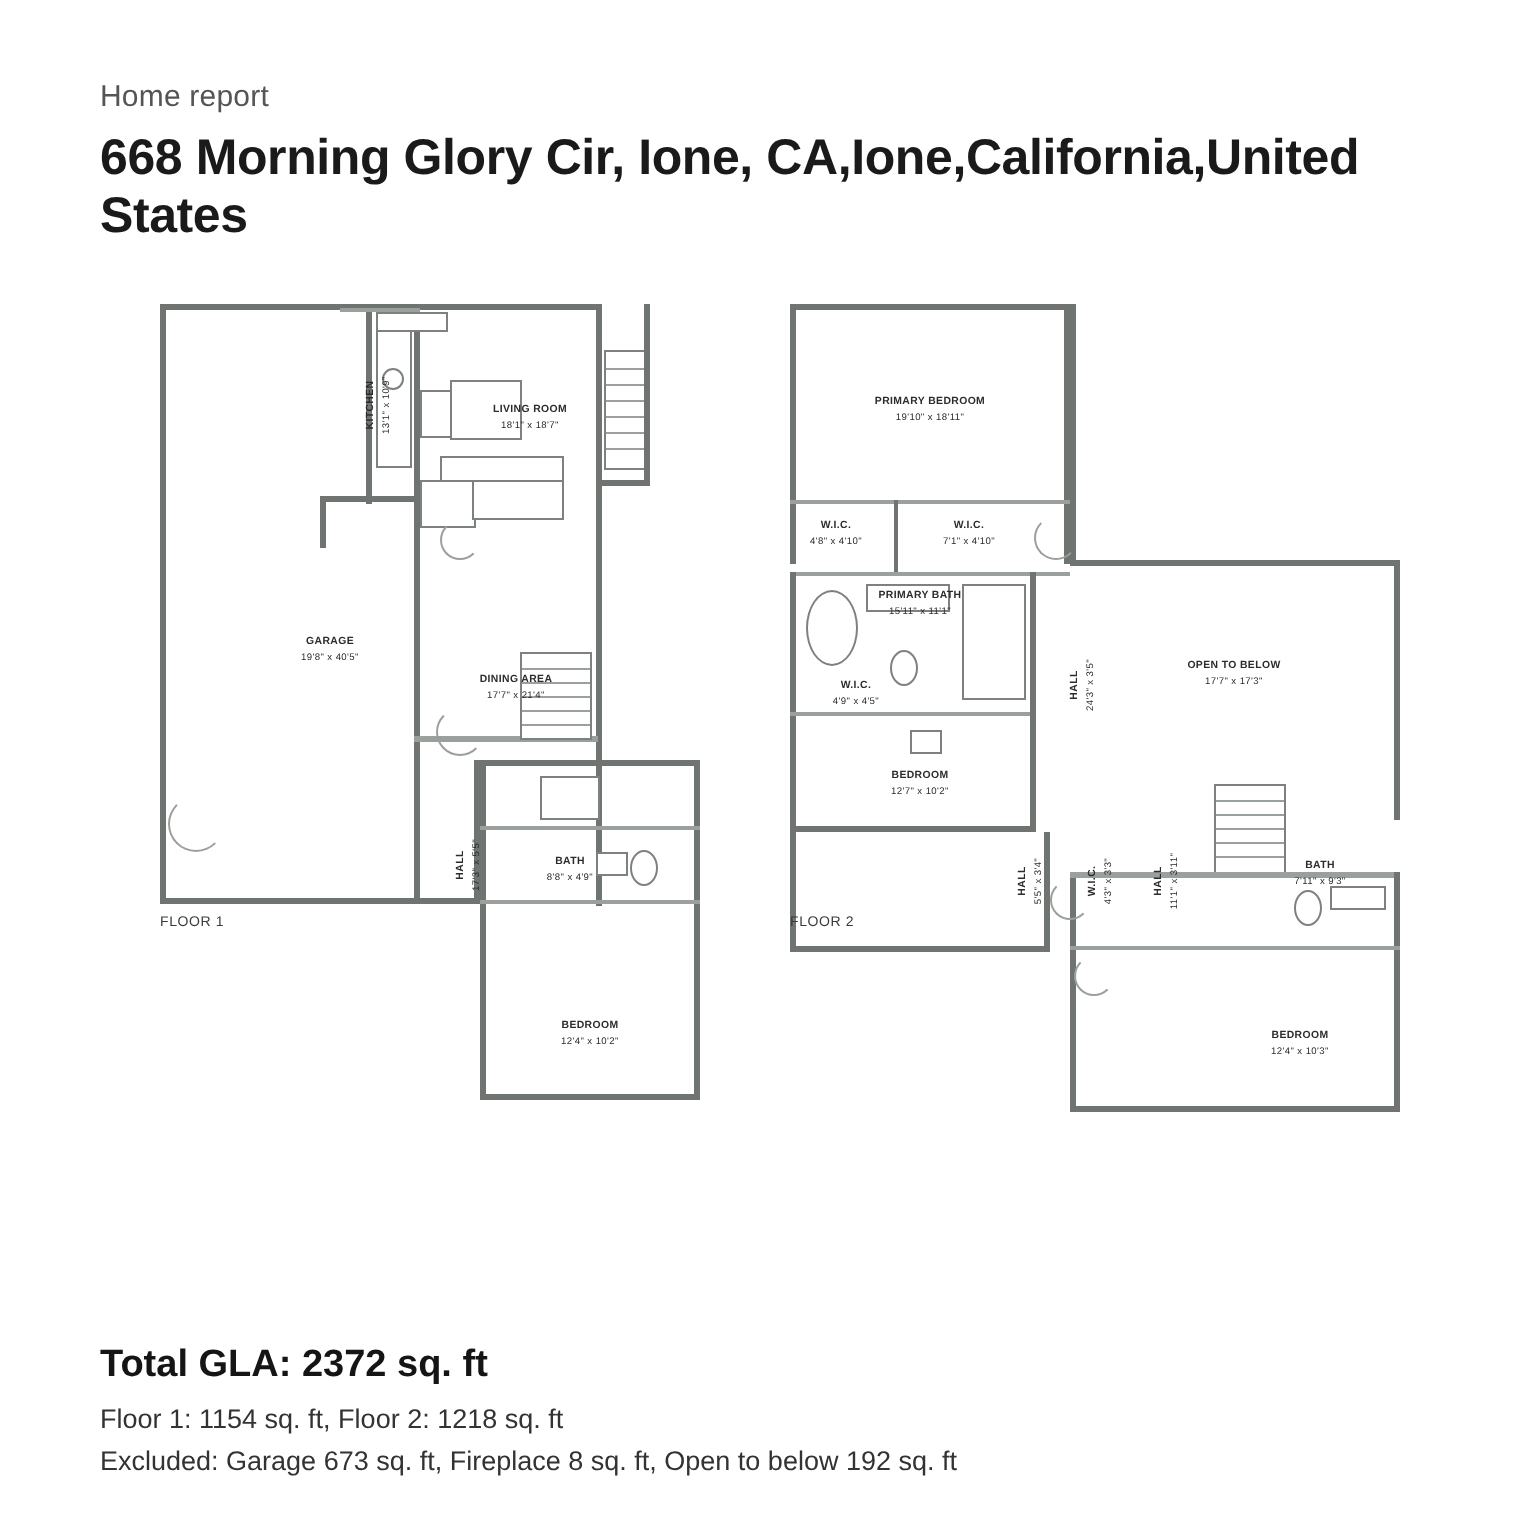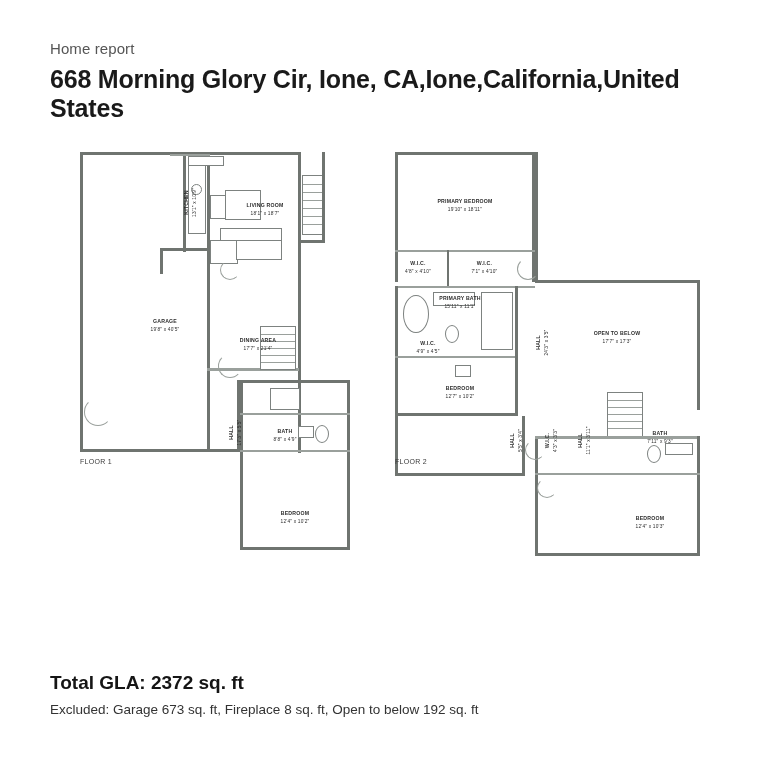--- a/index.html
+++ b/index.html
@@ -337,16 +337,17 @@
         <span class="dim">11'1" x 3'11"</span>
       </div>
 
       <div class="floor-label" style="left:10px; top:318px;">FLOOR 2</div>
     </div>
 
   </div>
 
   <div class="totals">
     <div class="total-main">Total GLA: 2372 sq. ft</div>
+    <div class="total-line">Floor 1: 1154 sq. ft, Floor 2: 1218 sq. ft</div>
     <div class="total-line">Excluded: Garage 673 sq. ft, Fireplace 8 sq. ft, Open to below 192 sq. ft</div>
   </div>
 
 </div>
 
 </body></html>

